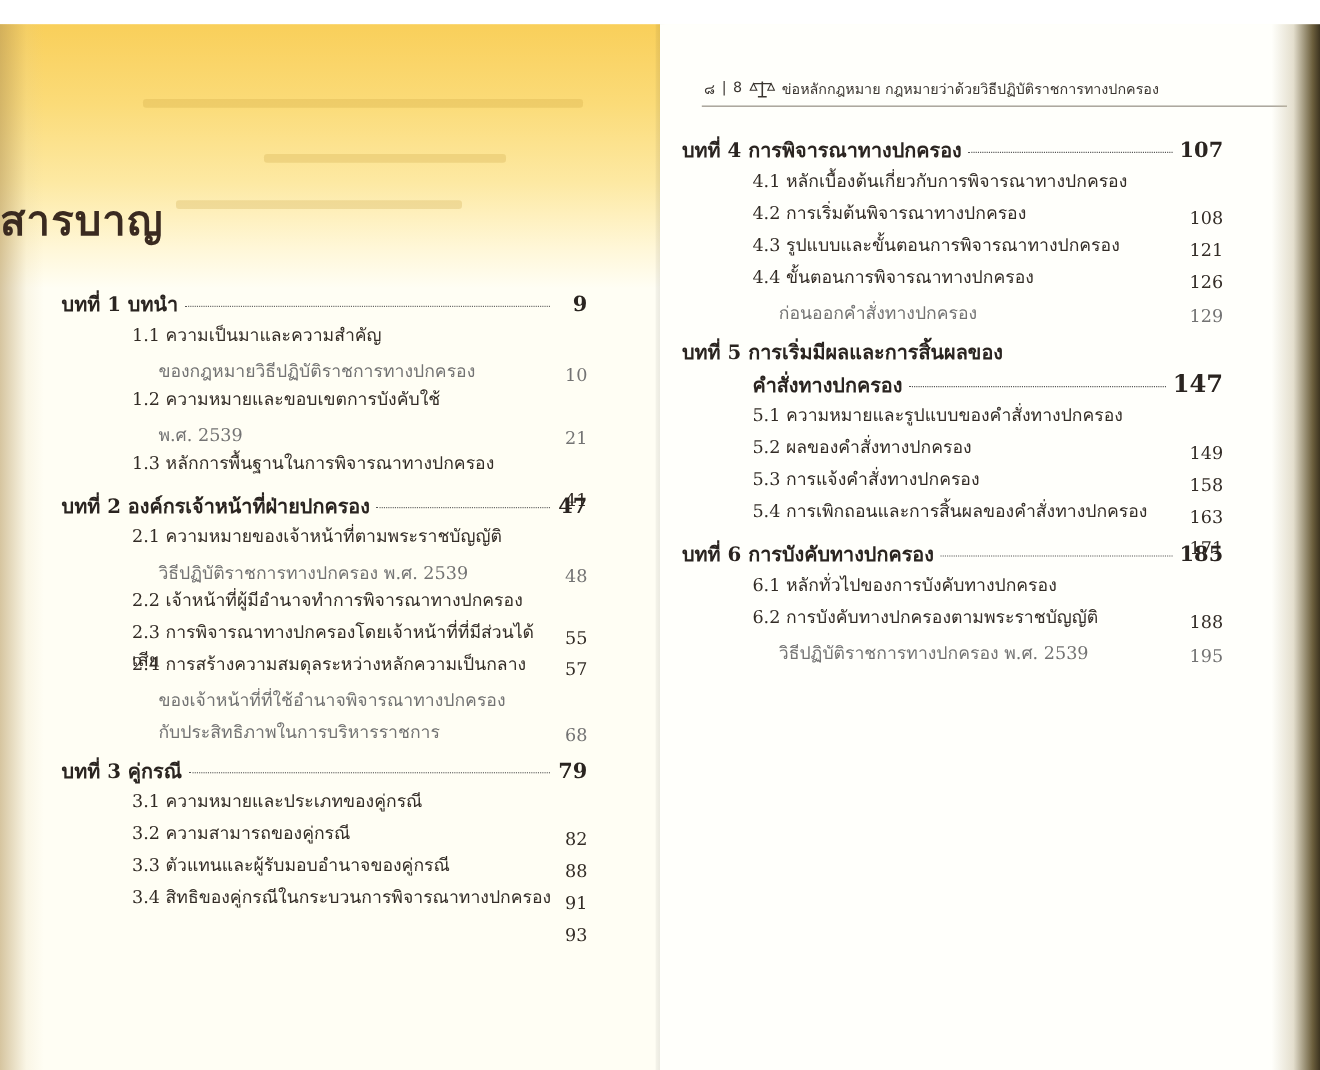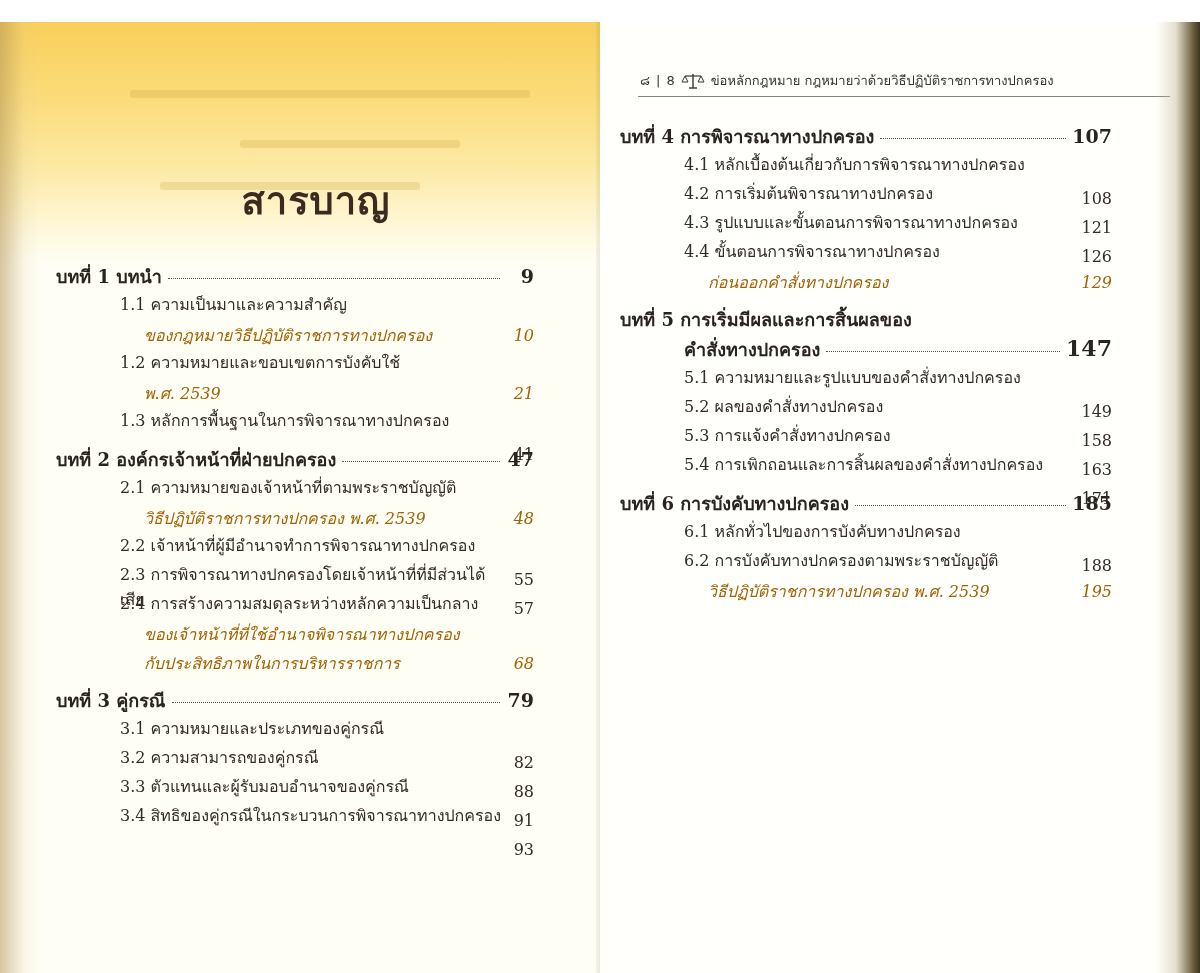--- a/index.html
+++ b/index.html
@@ -26,21 +26,21 @@
       position: absolute; left: 0; top: 0; width: 40px; height: 951px;
       background: linear-gradient(to right, rgba(180,150,90,0.55), rgba(220,200,150,0.15) 60%, rgba(255,255,255,0));
     }
     .ghost-text {
       position: absolute; left: 130px; top: 68px; width: 400px; height: 8px;
       background: rgba(200,160,60,0.25); border-radius: 3px;
     }
     .ghost-text.b { left: 240px; top: 118px; width: 220px; }
     .ghost-text.c { left: 160px; top: 160px; width: 260px; }
     .title {
-      position: absolute; left: 16px; top: 148px; width: 600px; text-align: center;
+      position: absolute; left: 0; top: 148px; width: 600px; text-align: left;
       font-family: "DejaVu Sans", "Liberation Sans", sans-serif;
       font-size: 38px; font-weight: 700; color: #3a2a20; letter-spacing: 1px;
     }
     
     .page-right {
       position: absolute; left: 600px; top: 22px; width: 600px; height: 951px;
       background: #fffffb;
     }
     .right-shade {
       position: absolute; right: 0; top: 0; width: 44px; height: 951px;
@@ -67,21 +67,21 @@
     .chapter .dots {
       flex: 1; border-bottom: 1.5px dotted #555; margin: 0 6px; transform: translateY(-4px);
     }
     .chapter .page { min-width: 28px; text-align: right; font-size: 19px; }
     .chapter-cont { display: flex; align-items: baseline; font-weight: 700; font-size: 18px; height: 30px; padding-left: 64px; justify-content: flex-end; }
     .chapter-cont .dots { flex: 1; border-bottom: 1.5px dotted #555; margin: 0 6px; transform: translateY(-4px); }
     .chapter-cont .page { min-width: 28px; text-align: right; font-size: 22px; }
     .section { display: flex; align-items: flex-start; height: 29px; padding-left: 64px; color: #332c26; }
     .section .label { flex: 1; }
     .section .page { min-width: 28px; text-align: right; margin-top: 37px; }
-    .section-cont { display: flex; align-items: center; height: 29px; padding-left: 88px; color: #a16207; font-style: italic; }
+    .section-cont { display: flex; align-items: flex-end; height: 29px; padding-left: 88px; color: #737373; }
     .section-cont .label { flex: 1; }
     .section-cont .page { min-width: 28px; text-align: right; }
     .gutter {
       position: absolute; left: 596px; top: 22px; width: 8px; height: 951px;
       background: linear-gradient(to right, rgba(0,0,0,0.04), rgba(0,0,0,0.08), rgba(0,0,0,0.03));
     }
   </style>
 </head>
 <body>
 

